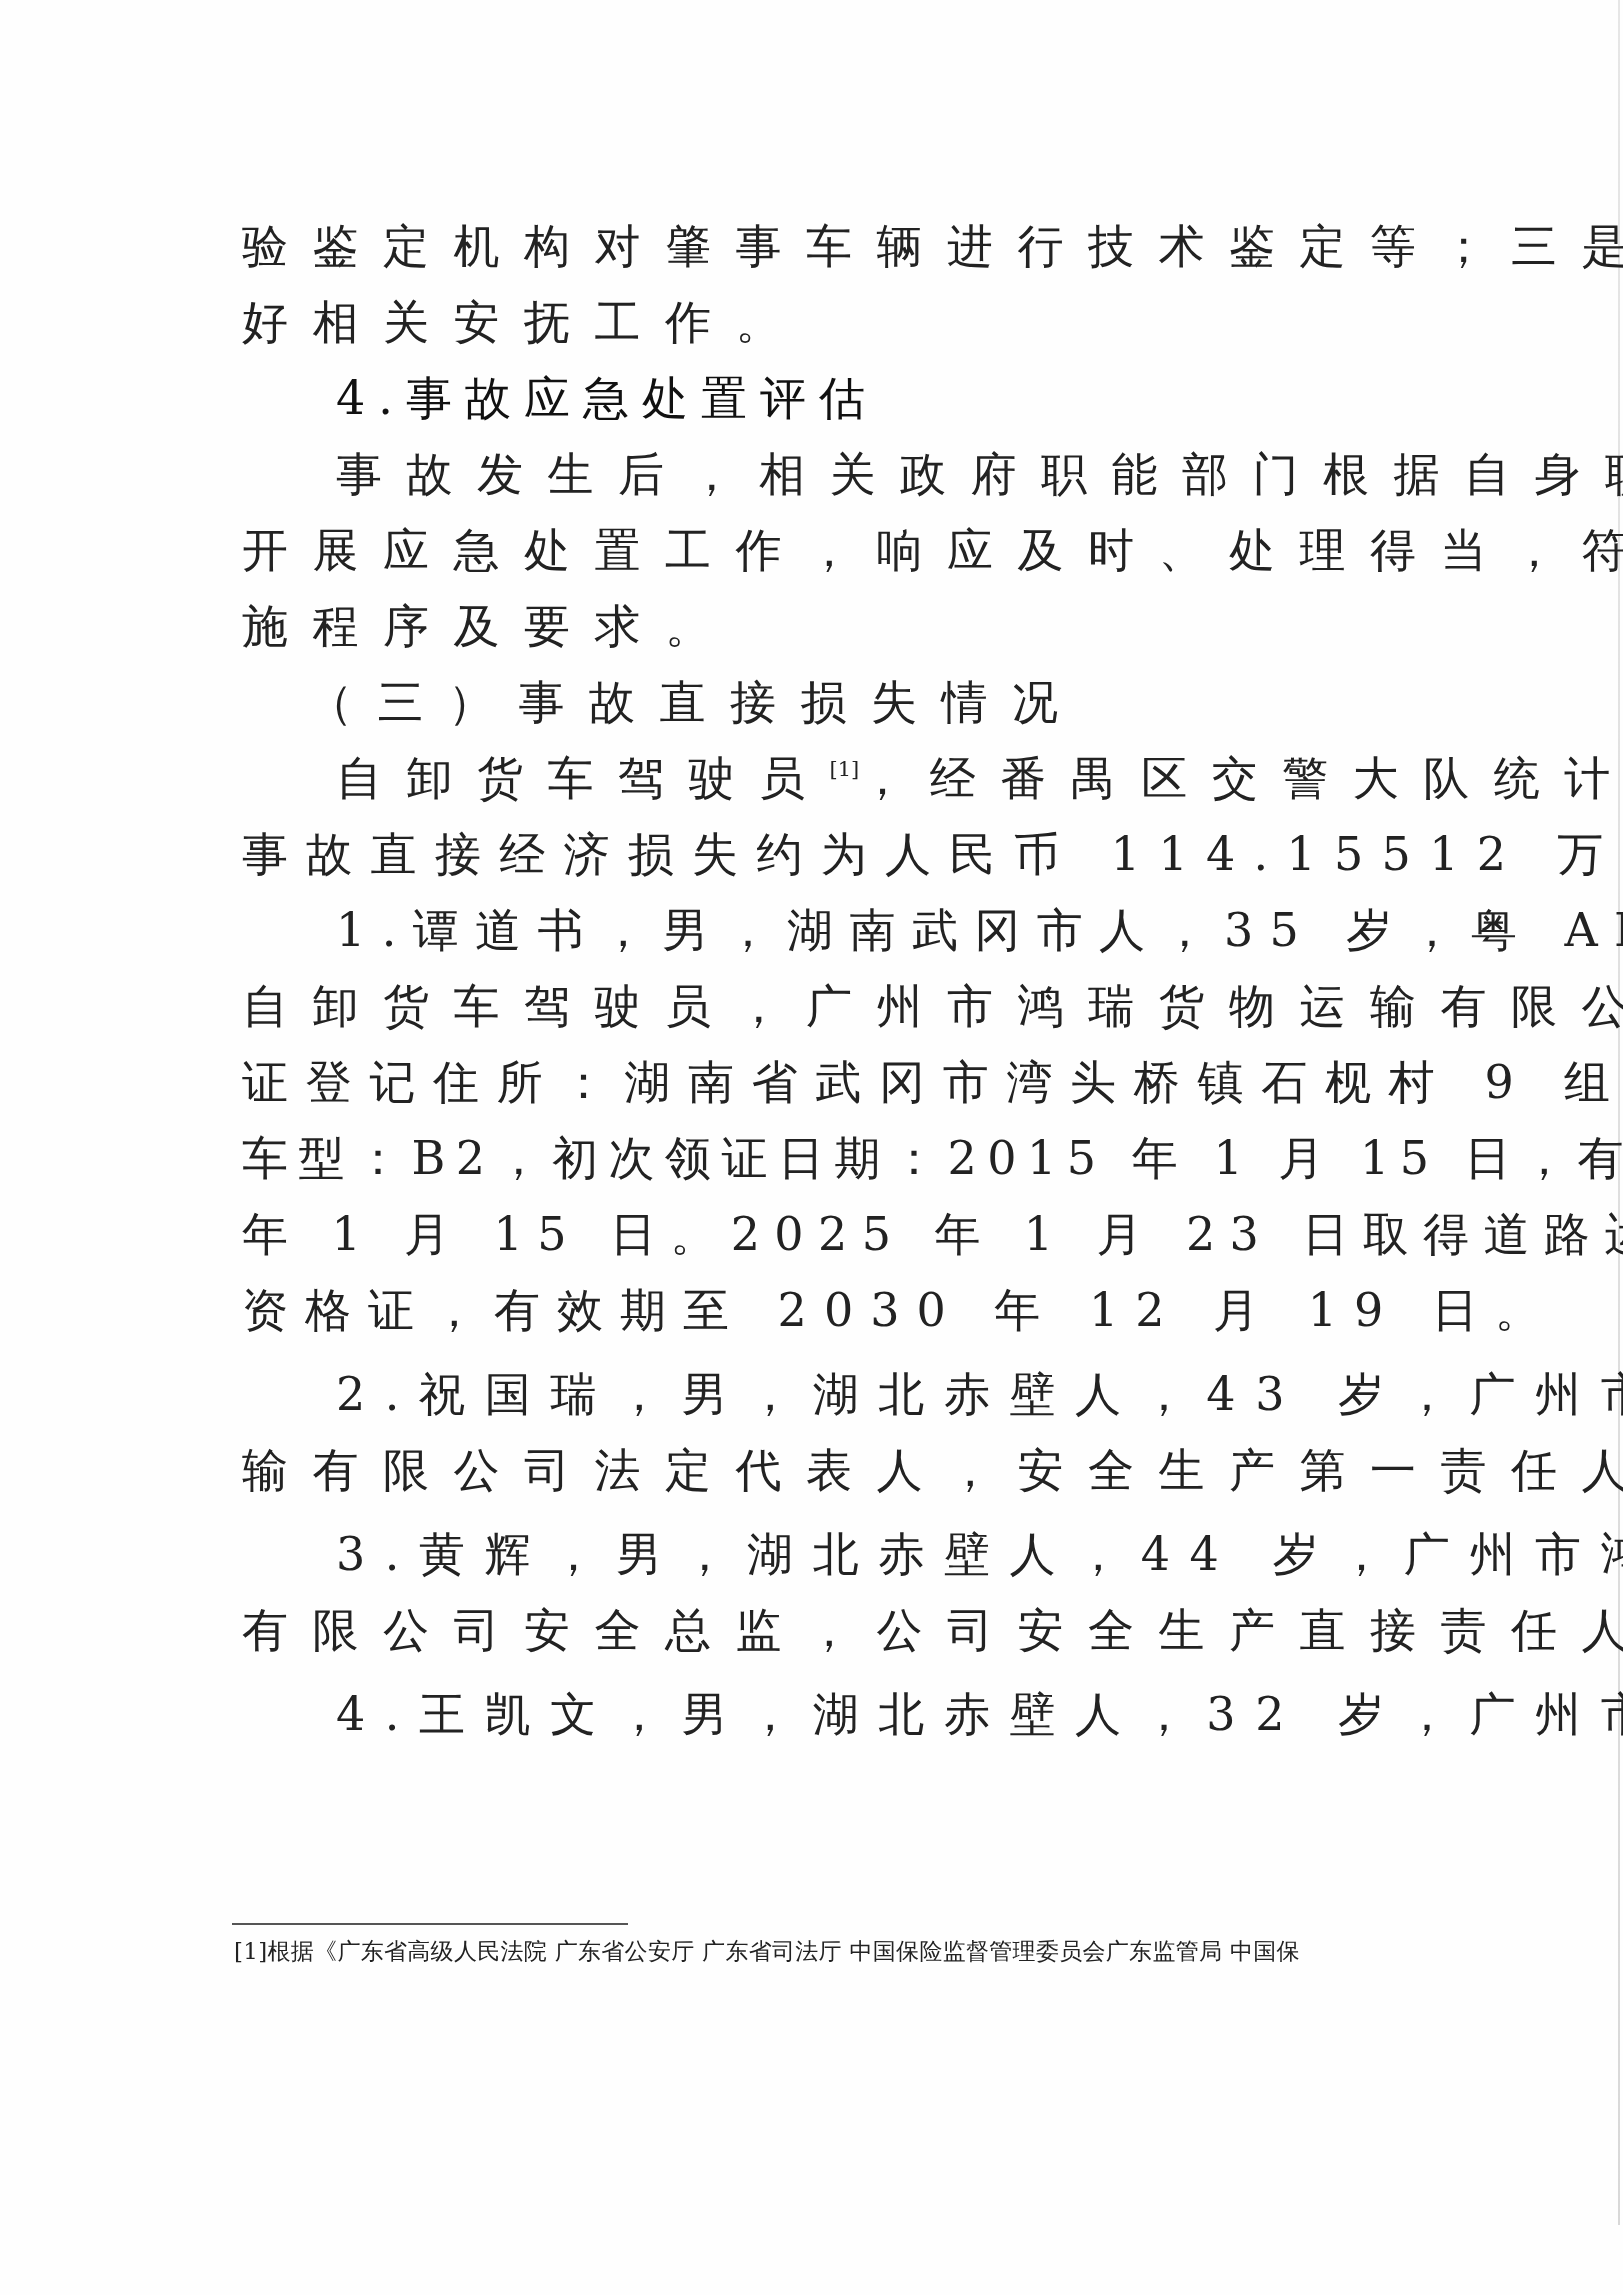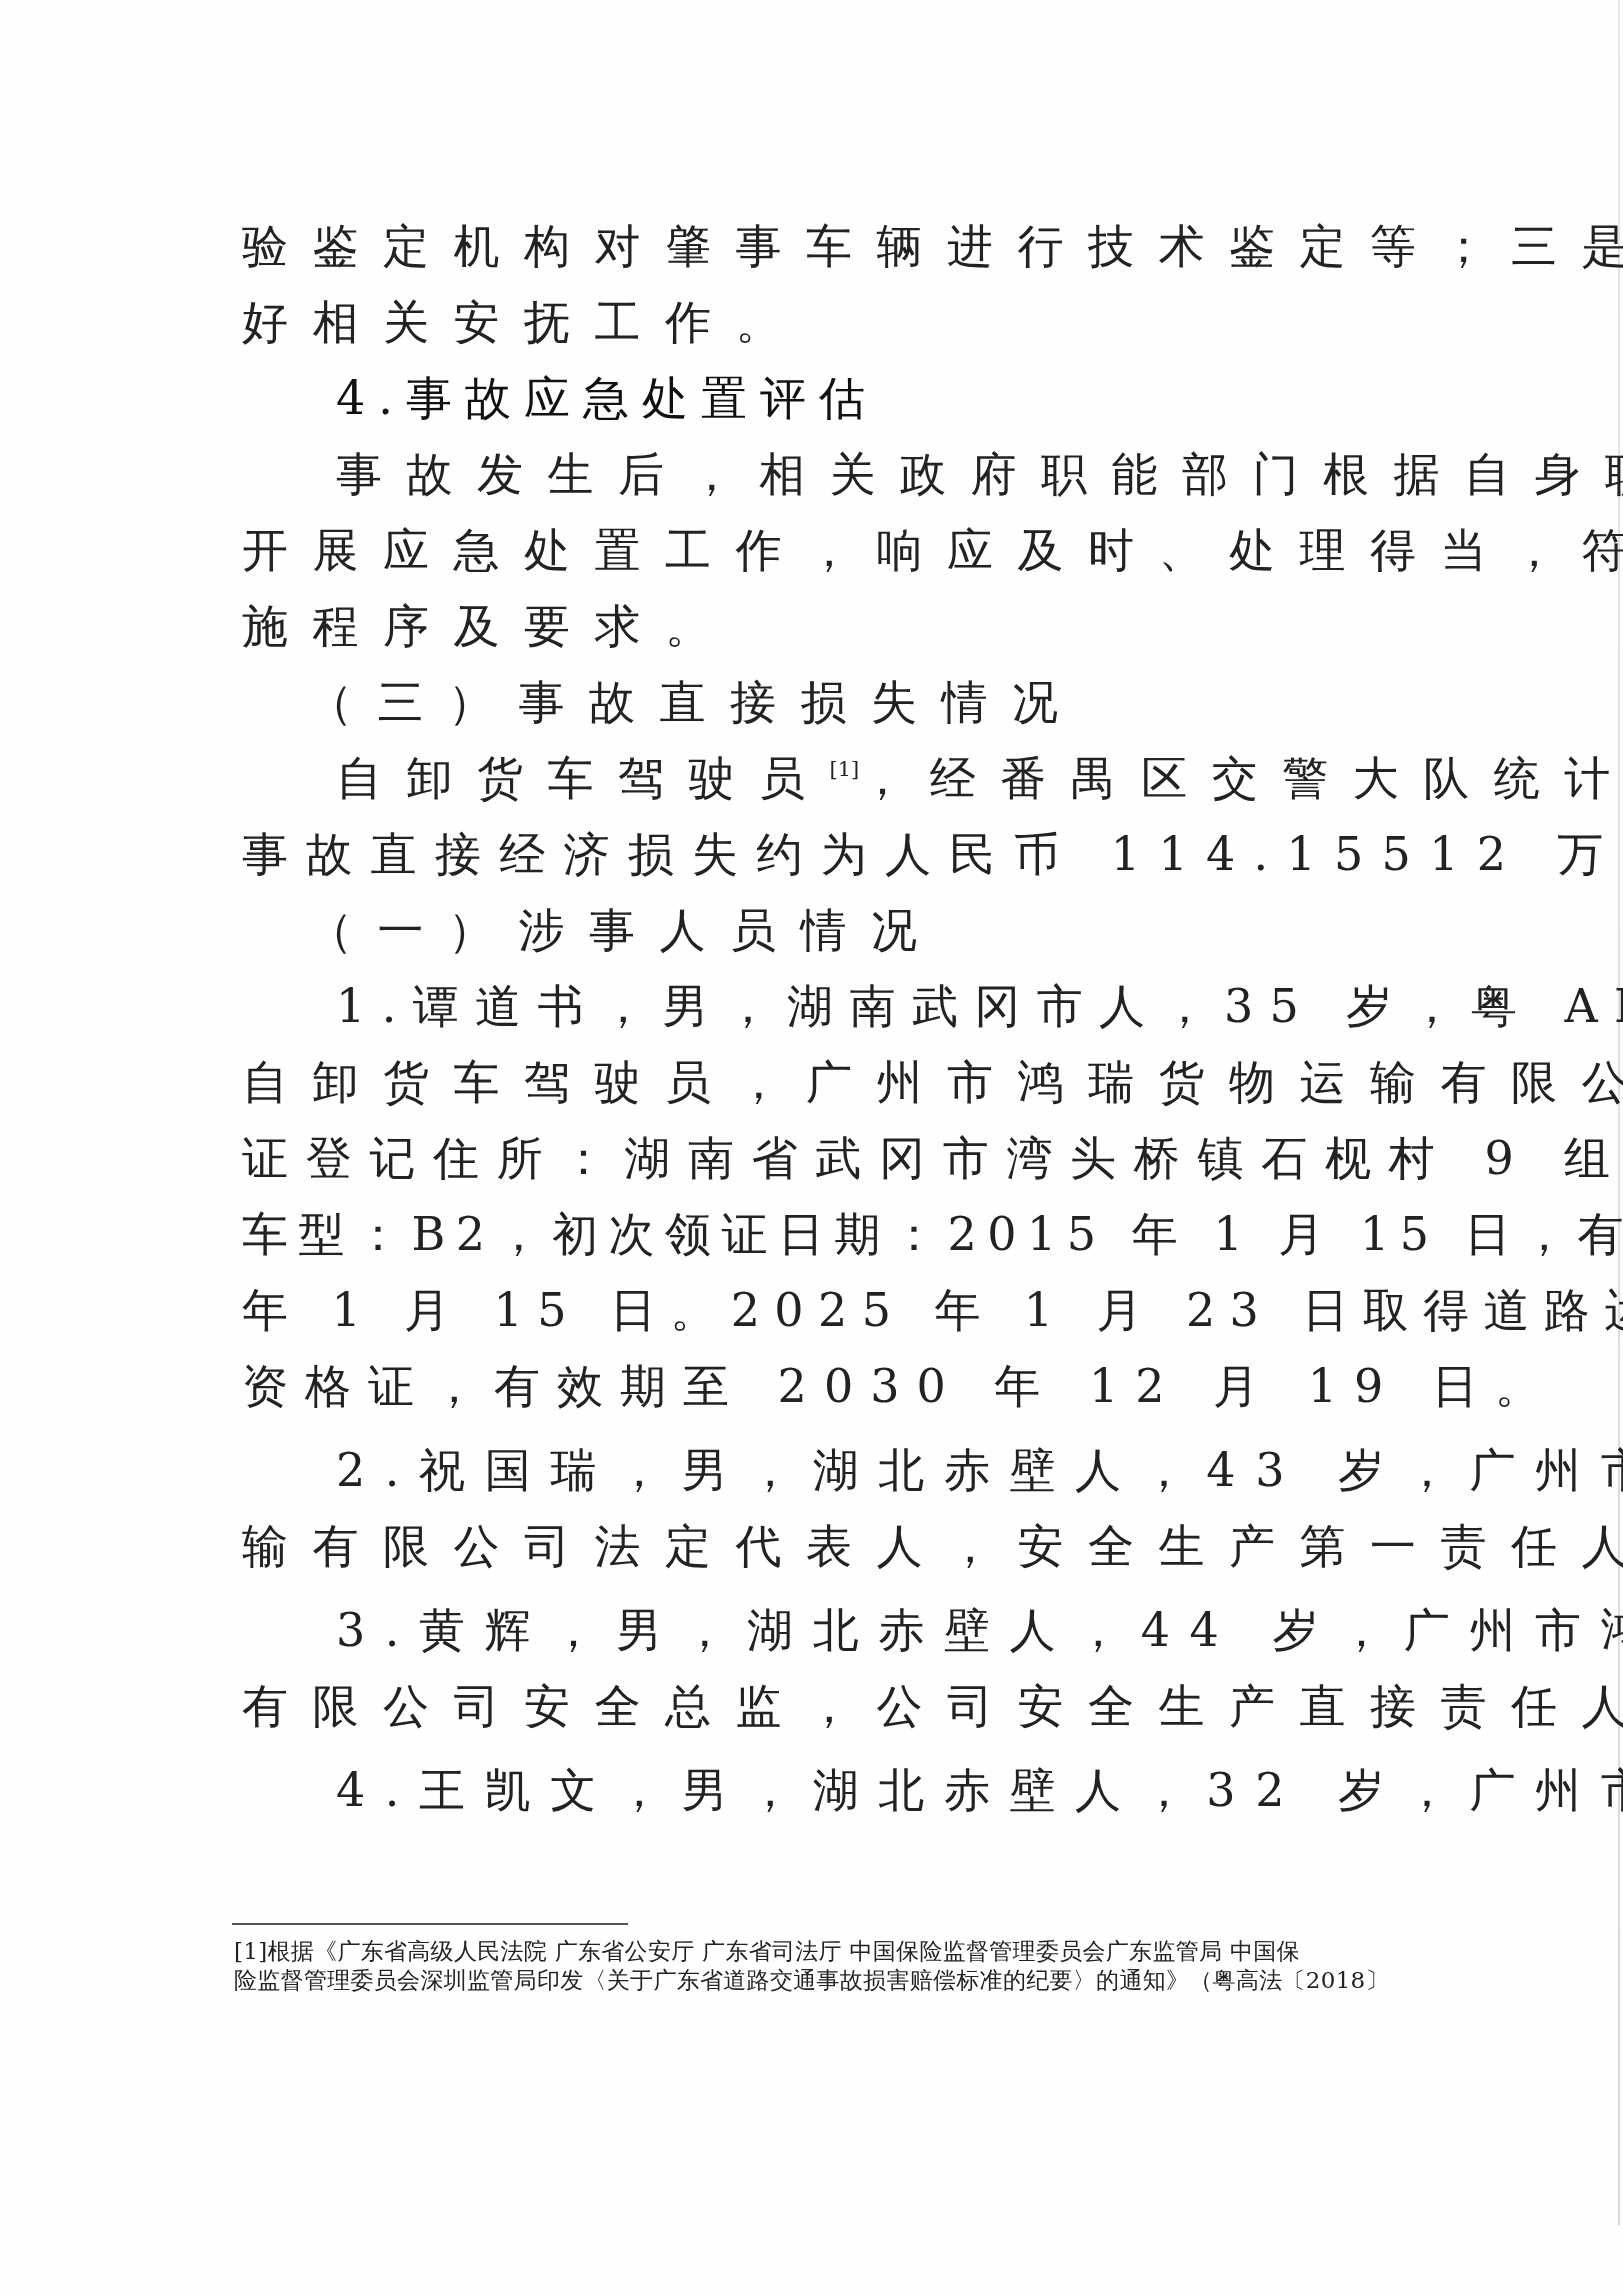--- a/index.html
+++ b/index.html
@@ -93,21 +93,20 @@
     <div class="line">开展应急处置工作，响应及时、处理得当，符合应急处置措</div>
     <div class="line">施程序及要求。</div>
 
     <div class="line" style="padding-left:65px;">（三）事故直接损失情况</div>
     <div class="line indent">
       <span>自卸货车驾驶员</span><span class="sup">[1]</span><span>，经番禺区交警大队统计，调查组核定</span>
     </div>
     <div class="line" style="letter-spacing:18.3px;">事故直接经济损失约为人民币 114.15512 万元。</div>
 
 
-    <div class="line" style="padding-left:65px;">（一）涉事人员情况</div>
 
     <div class="line indent" style="letter-spacing:16.4px;">1.谭道书，男，湖南武冈市人，35 岁，粤 AFD269 重型</div>
     <div class="line">自卸货车驾驶员，广州市鸿瑞货物运输有限公司员工，驾驶</div>
     <div class="line" style="letter-spacing:17.7px;">证登记住所：湖南省武冈市湾头桥镇石枧村 9 组 7 号，准驾</div>
     <div class="line" style="letter-spacing:10.5px;">车型：B2，初次领证日期：2015 年 1 月 15 日，有效期止：2031</div>
     <div class="line" style="letter-spacing:14.4px;">年 1 月 15 日。2025 年 1 月 23 日取得道路运输从业人员从业</div>
     <div class="line gap-after" style="letter-spacing:17px;">资格证，有效期至 2030 年 12 月 19 日。</div>
 
     <div class="line indent" style="letter-spacing:19.6px;">2.祝国瑞，男，湖北赤壁人，43 岁，广州市鸿瑞货物运</div>
     <div class="line gap-after">输有限公司法定代表人，安全生产第一责任人。</div>
@@ -115,16 +114,15 @@
     <div class="line indent" style="letter-spacing:19.6px;">3.黄辉，男，湖北赤壁人，44 岁，广州市鸿瑞货物运输</div>
     <div class="line gap-after">有限公司安全总监，公司安全生产直接责任人。</div>
 
     <div class="line indent" style="letter-spacing:19.6px;">4.王凯文，男，湖北赤壁人，32 岁，广州市鸿瑞货物运</div>
   </div>
 
   <div class="footnote-rule"></div>
 
   <div class="footnotes">
     <div class="fn-line">[1]根据《广东省高级人民法院 广东省公安厅 广东省司法厅 中国保险监督管理委员会广东监管局 中国保</div>
-    <div class="fn-line">险监督管理委员会深圳监管局印发〈关于广东省道路交通事故损害赔偿标准的纪要〉的通知》（粤高法〔2018〕</div>
   </div>
 </div>
 
 
 </body></html>

